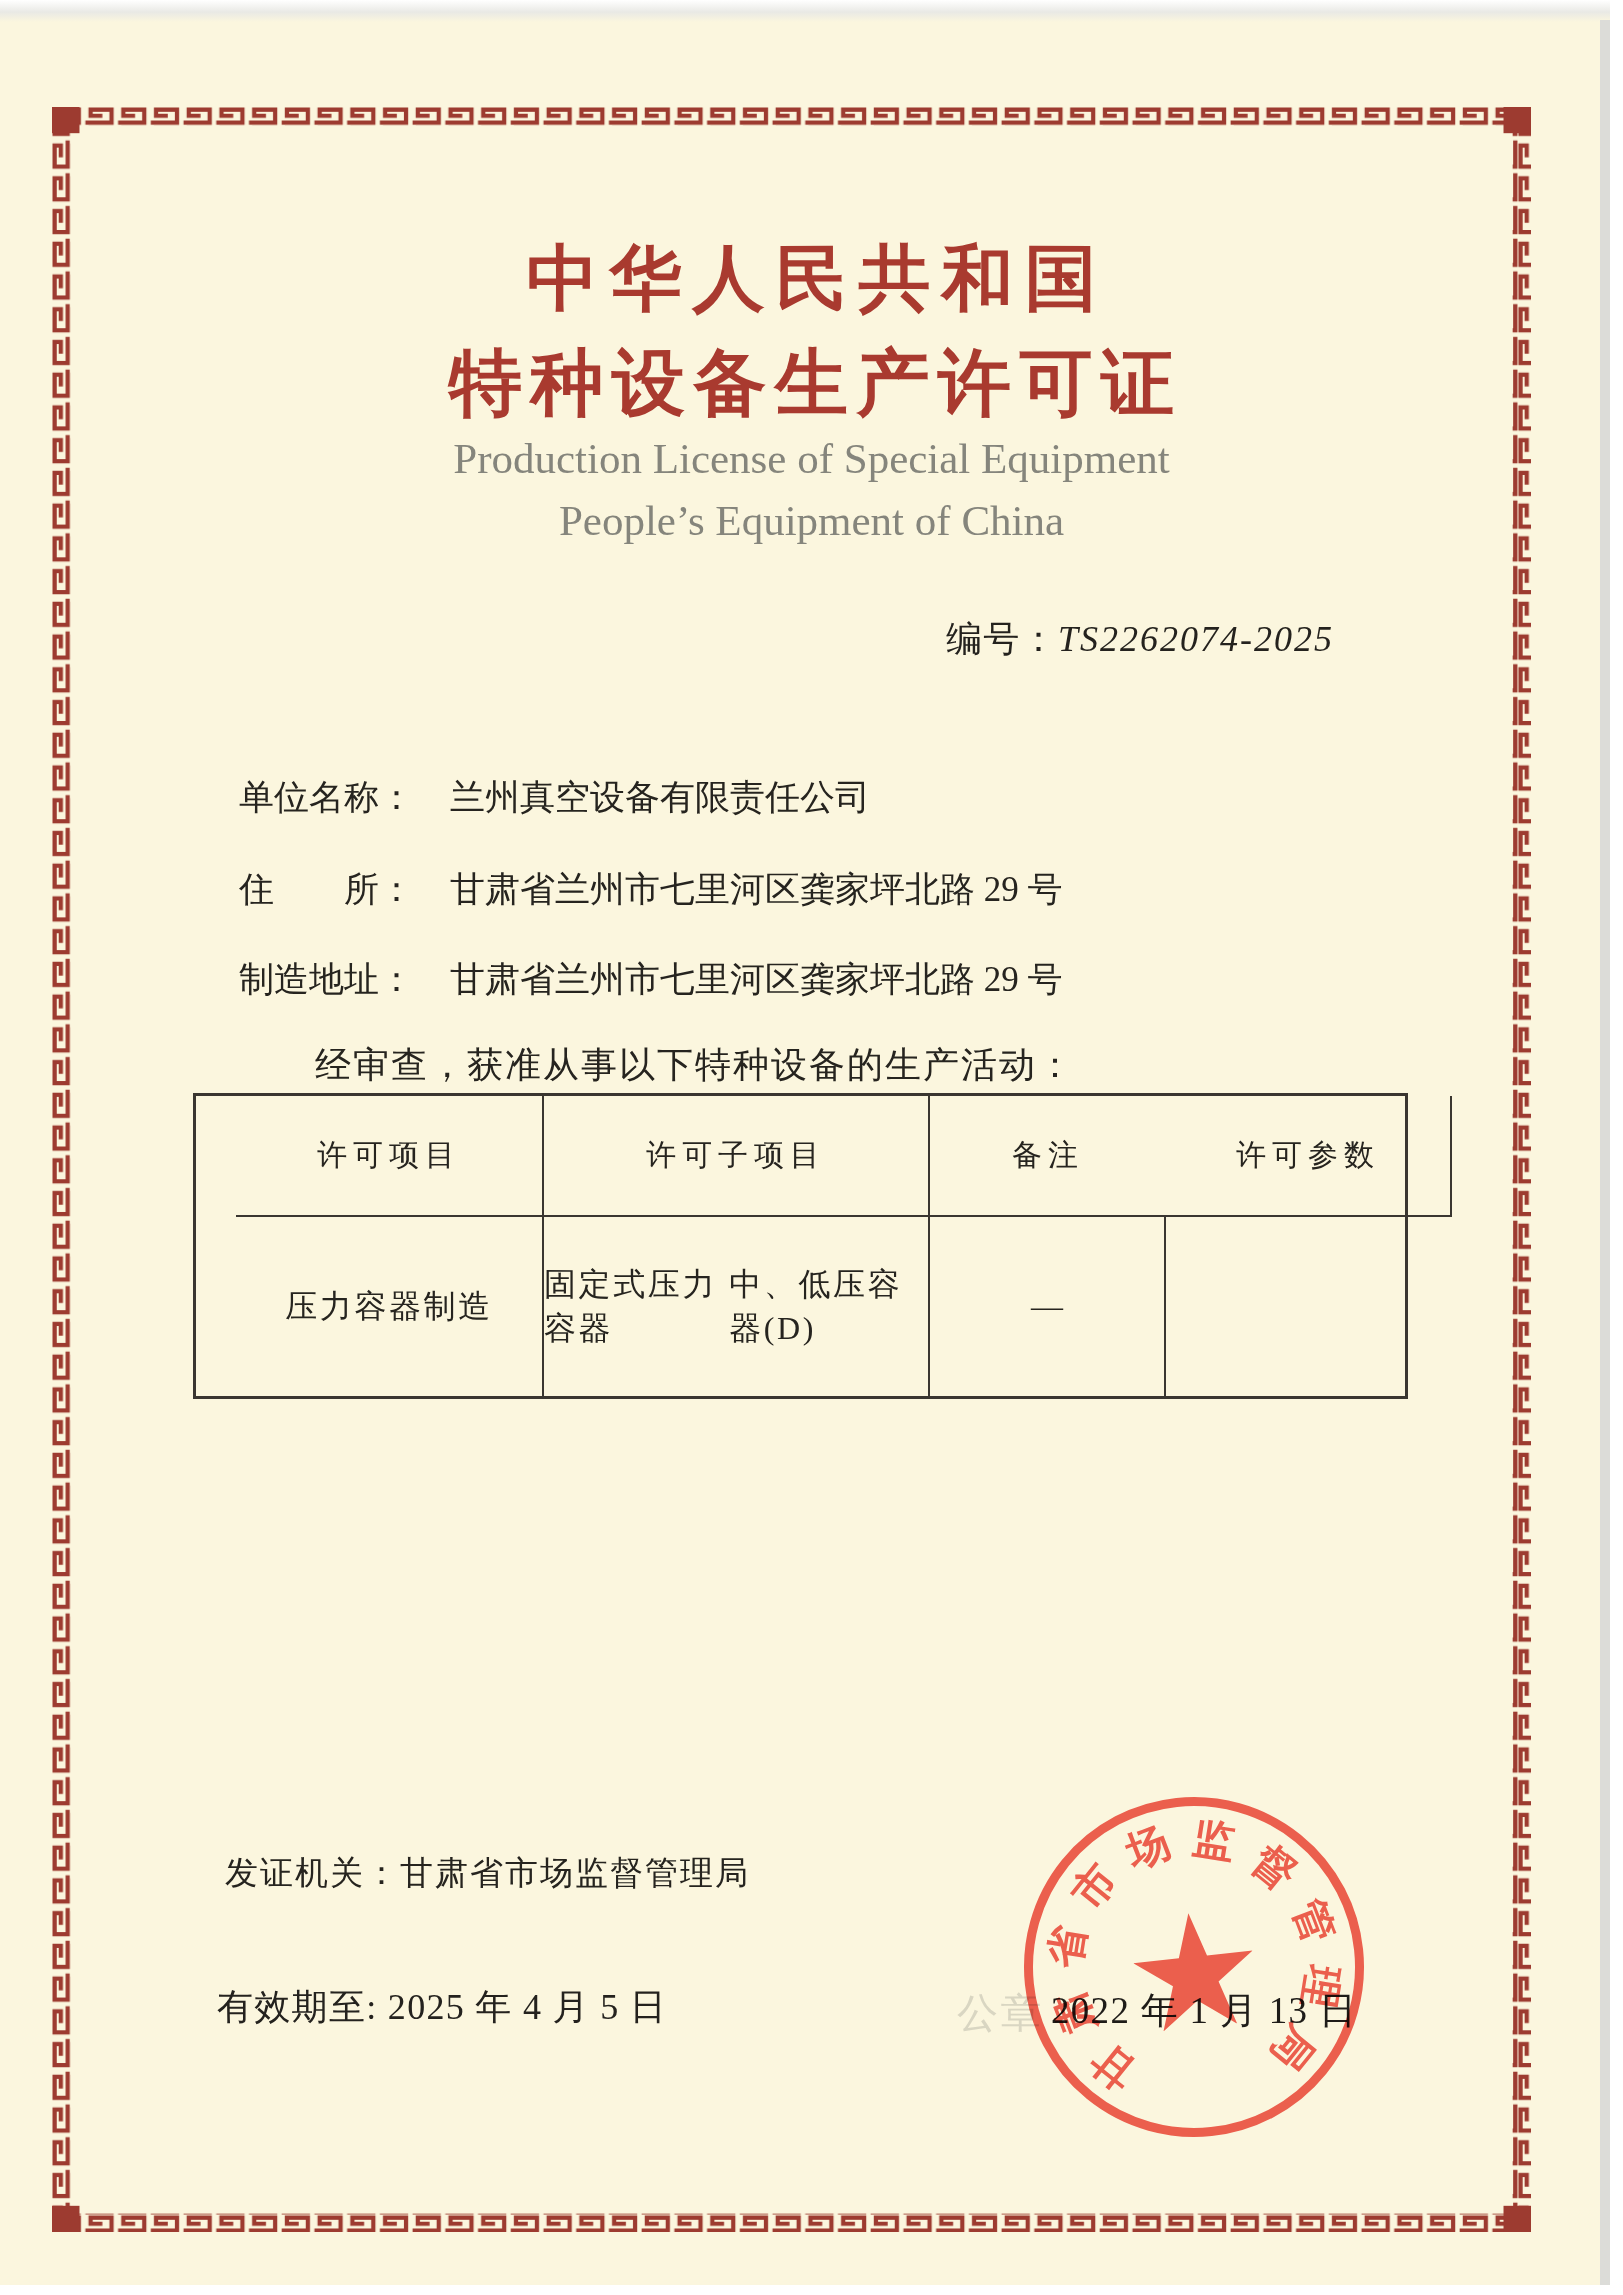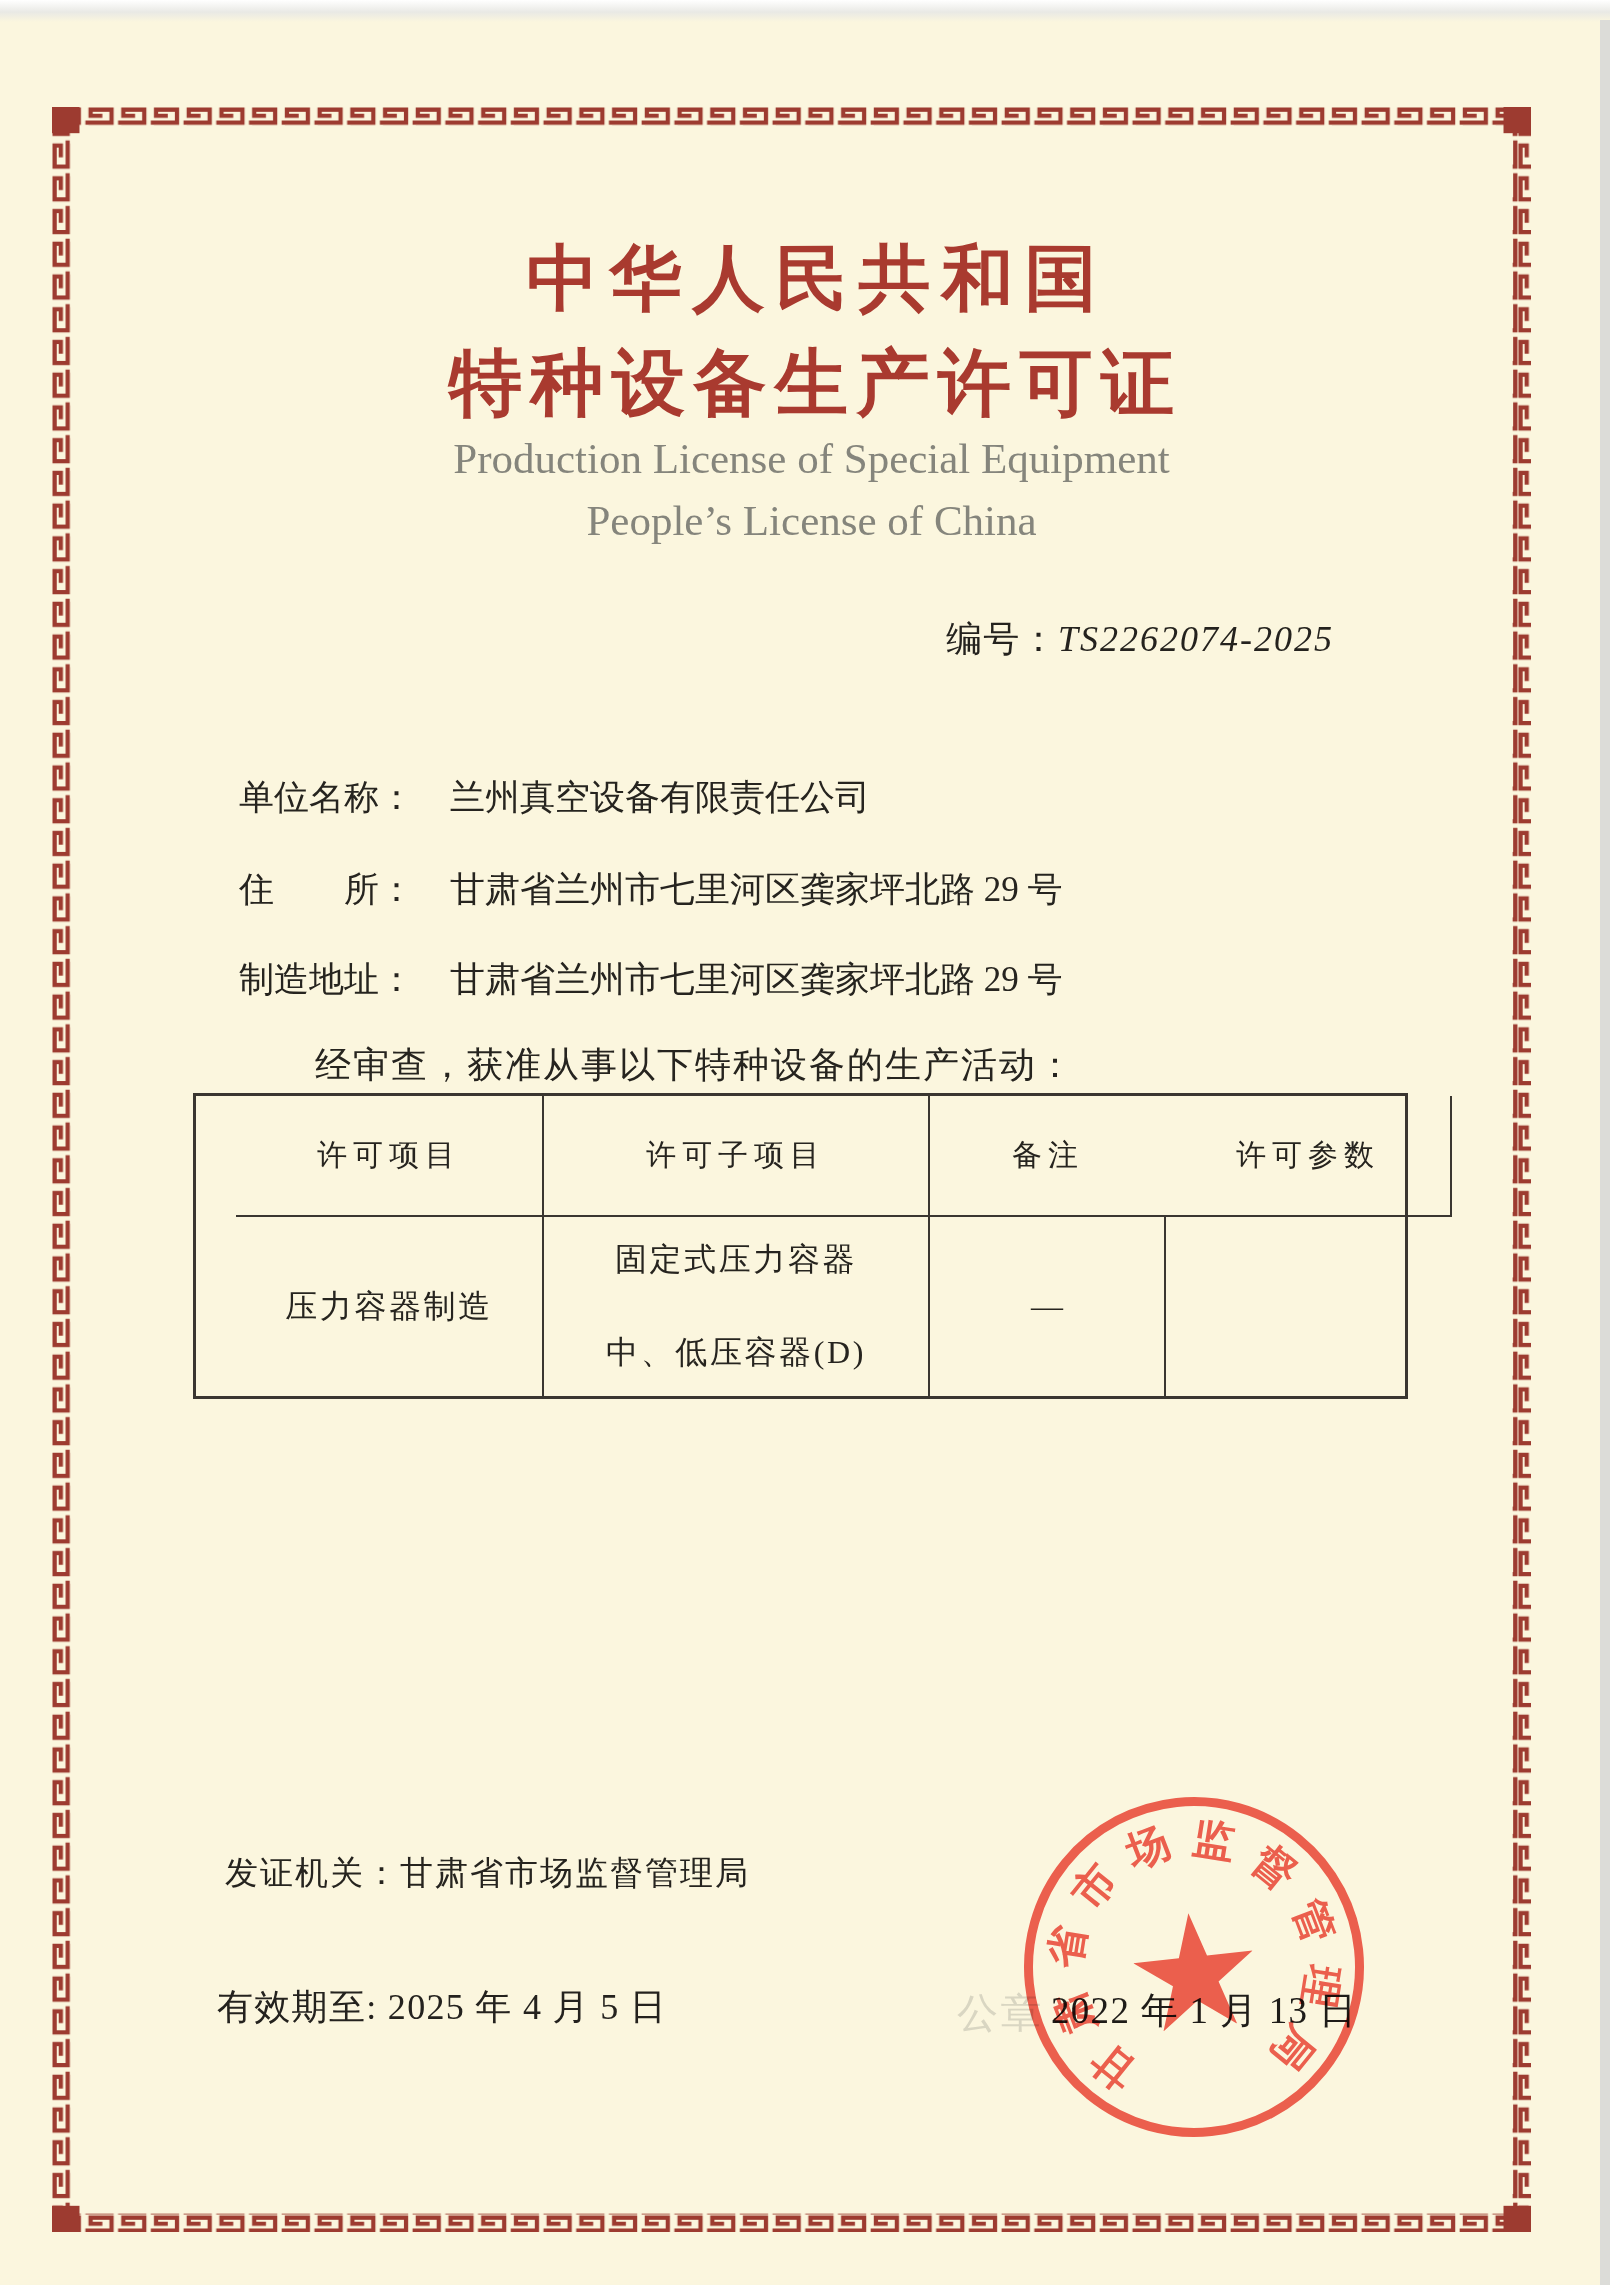--- a/index.html
+++ b/index.html
@@ -42,21 +42,21 @@
   .cert-table{position:absolute;left:193px;top:1093px;width:1215px;
     display:grid;grid-template-columns:308px 386px 236px 286px;
     grid-template-rows:121px 179px;
     border:3.3px solid #3a3630;box-sizing:border-box;padding-left:40px;}
   .cell{border-right:2px solid #3a3630;border-bottom:2px solid #3a3630;
     display:flex;align-items:center;justify-content:center;
     font-size:32px;color:#26241f;letter-spacing:2.6px;box-sizing:border-box;}
   .cell.last-col{border-right:none;}
   .cell.last-row{border-bottom:none;}
   .cell.head{font-size:30px;letter-spacing:5.9px;border-bottom:2.6px solid #3a3630;}
-  .cell.sub{flex-direction:column;justify-content:space-between;padding:21px 0;}
+  .cell.sub{flex-direction:row;justify-content:space-between;padding:21px 0;}
   .cell .dash{letter-spacing:0;}
   
   .authority{position:absolute;left:225px;top:1851px;font-size:33px;
     letter-spacing:2px;color:#26241f;white-space:nowrap;}
   .valid-until{position:absolute;left:217px;top:1983px;font-size:36px;
     letter-spacing:1.3px;color:#24221e;white-space:nowrap;z-index:3;}
   .issue-date{position:absolute;left:1051px;top:1986px;font-size:37px;
     letter-spacing:1.3px;color:#1e1c18;white-space:nowrap;z-index:3;}
   
   .stamp{position:absolute;left:1024px;top:1797px;width:340px;height:340px;
@@ -94,21 +94,21 @@
   <rect x="2232" y="0" width="28" height="3246" fill="url(#mv)"></rect>
   <rect x="0" y="0" width="42" height="40" fill="#9d3b30"></rect>
   <rect x="2218" y="0" width="42" height="40" fill="#9d3b30"></rect>
   <rect x="0" y="3206" width="42" height="40" fill="#9d3b30"></rect>
   <rect x="2218" y="3206" width="42" height="40" fill="#9d3b30"></rect>
 </svg>
 
 <div class="cn-title l1">中华人民共和国</div>
 <div class="cn-title l2">特种设备生产许可证</div>
 <div class="en-title l1">Production License of Special Equipment</div>
-<div class="en-title l2">People’s License of China</div>
+<div class="en-title l2">People’s Equipment of China</div>
 
 <div class="license-no"><span>编号：</span><span class="num">TS2262074-2025</span></div>
 
 <div class="field f1"><span class="lbl">单位名称：</span><span>兰州真空设备有限责任公司</span></div>
 <div class="field f2"><span class="lbl">住　　所：</span><span>甘肃省兰州市七里河区龚家坪北路 29 号</span></div>
 <div class="field f3"><span class="lbl">制造地址：</span><span>甘肃省兰州市七里河区龚家坪北路 29 号</span></div>
 
 <div class="statement">经审查，获准从事以下特种设备的生产活动：</div>
 
 <div class="cert-table">

